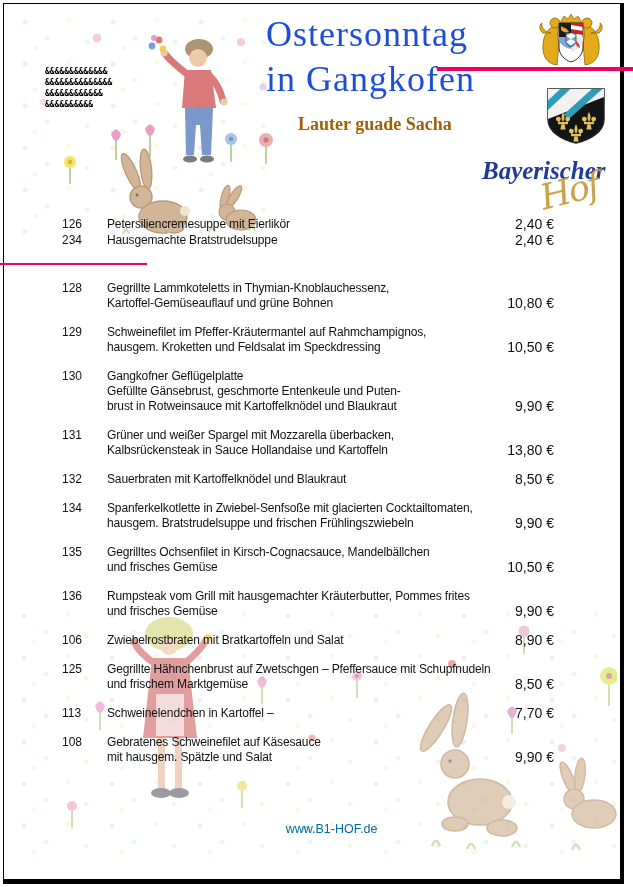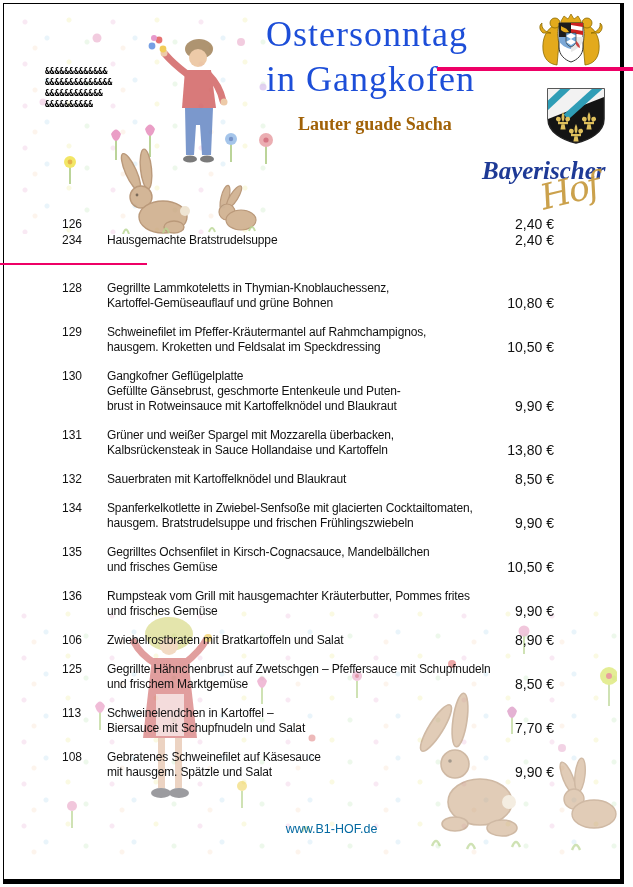--- a/index.html
+++ b/index.html
@@ -293,20 +293,23 @@
 </svg>
 
 <div class="logo">
   <span class="logo-word1">Bayerischer</span>
   <span class="logo-word2">Hof</span>
 </div>
 
 <div class="menu-list starters">
   <div class="menu-item">
     <div class="no">126</div>
+    <div class="desc">
+        <div class="line">Petersiliencremesuppe mit Eierlikör</div>
+      </div>
     <div class="price">2,40 €</div>
   </div>
 
   <div class="menu-item">
     <div class="no">234</div>
     <div class="desc">
         <div class="line">Hausgemachte Bratstrudelsuppe</div>
       </div>
     <div class="price">2,40 €</div>
   </div>
@@ -400,21 +403,20 @@
         <div class="line">Gegrillte Hähnchenbrust auf Zwetschgen – Pfeffersauce mit Schupfnudeln</div>
         <div class="line">und frischem Marktgemüse</div>
       </div>
     <div class="price">8,50 €</div>
   </div>
 
   <div class="menu-item">
     <div class="no">113</div>
     <div class="desc">
         <div class="line">Schweinelendchen in Kartoffel –</div>
-        <div class="line">Biersauce mit Schupfnudeln und Salat</div>
       </div>
     <div class="price">7,70 €</div>
   </div>
 
   <div class="menu-item">
     <div class="no">108</div>
     <div class="desc">
         <div class="line">Gebratenes Schweinefilet auf Käsesauce</div>
         <div class="line">mit hausgem. Spätzle und Salat</div>
       </div>

